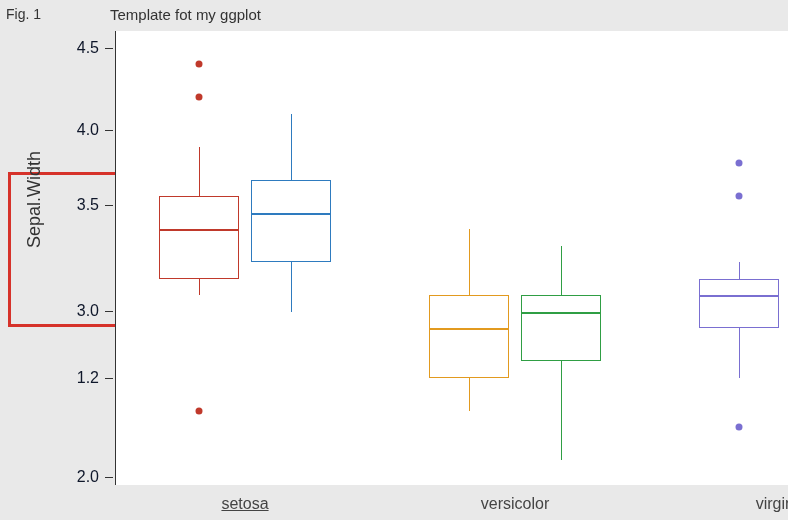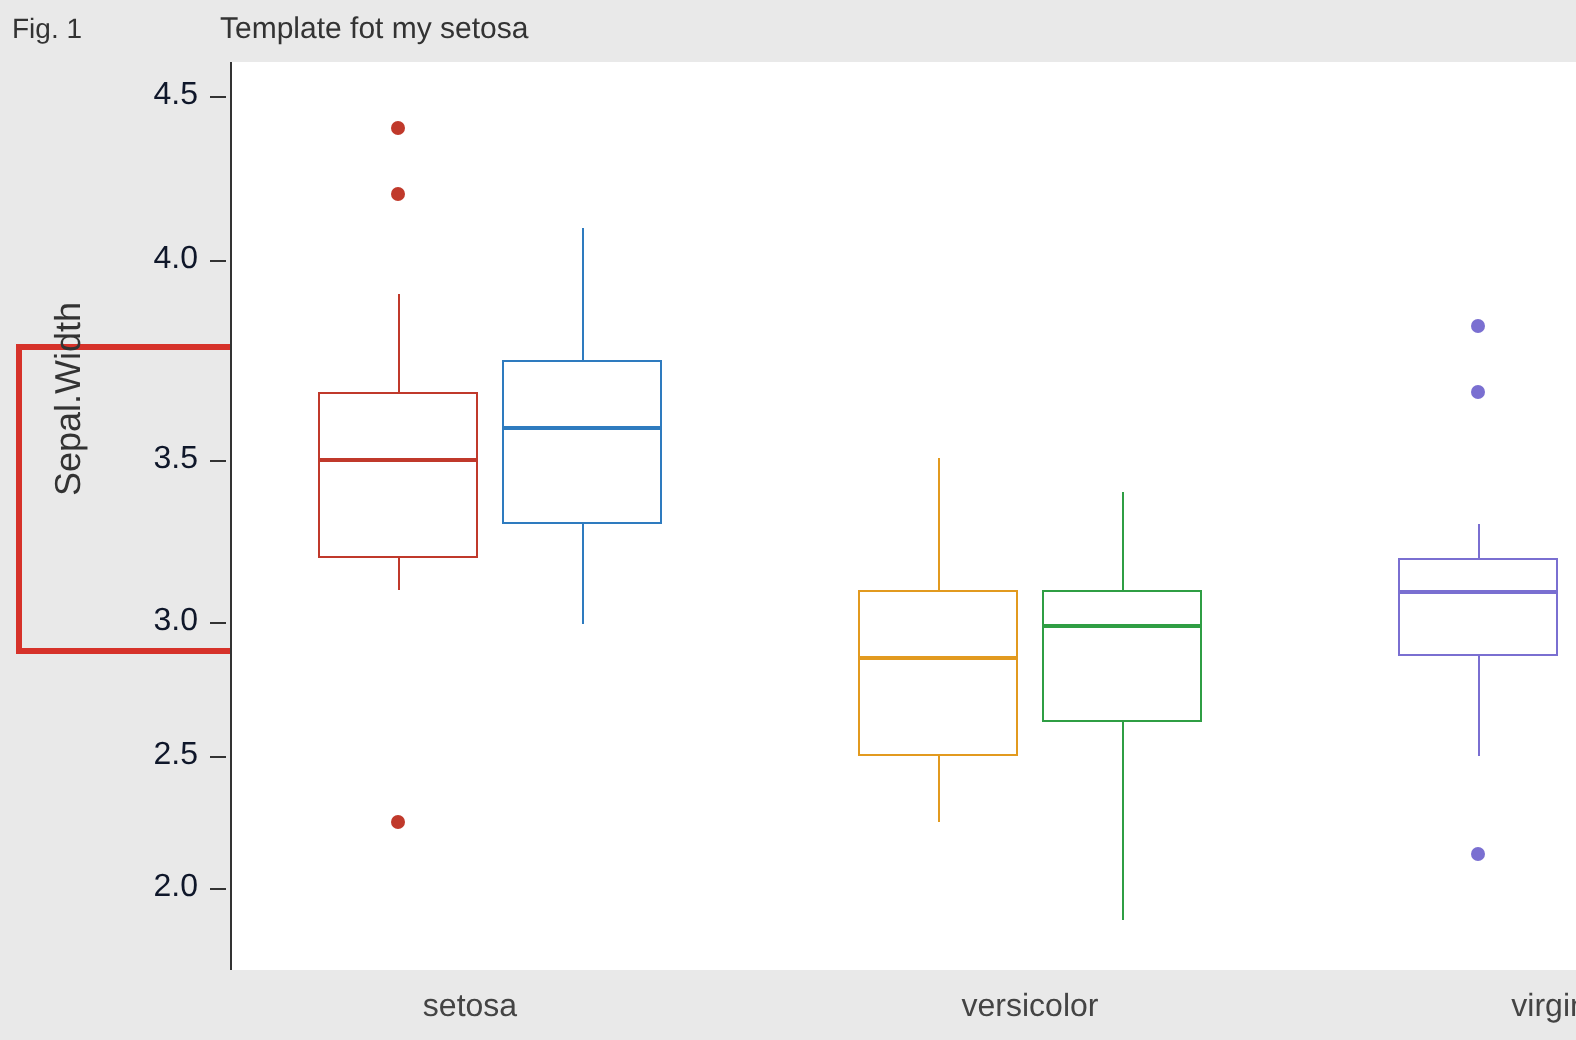--- a/index.html
+++ b/index.html
@@ -114,35 +114,35 @@
     border-radius: 50%;
     transform: translate(-50%, -50%);
   }
 </style>
 </head>
 <body>
 
 <div class="frame">
 
   <div class="fig-label">Fig. 1</div>
-  <div class="title">Template fot my setosa</div>
+  <div class="title">Template fot my ggplot</div>
 
   <div class="y-label-box"></div>
   <div class="y-label">Sepal.Width</div>
 
   <div class="plot-panel" id="panel">
     <div class="axis-line"></div>
 
-  <div class="y-tick" style="top: 413px;">2.0</div>
-      <div class="y-tick" style="top: 346.691px;">2.5</div>
+  <div class="y-tick" style="top: 446px;">2.0</div>
+      <div class="y-tick" style="top: 346.691px;">1.2</div>
       <div class="y-tick" style="top: 280px;">3.0</div>
-      <div class="y-tick" style="top: 199px;">3.5</div>
+      <div class="y-tick" style="top: 174px;">3.5</div>
       <div class="y-tick" style="top: 99.0545px; margin-left: 42px;">4.0</div>
       <div class="y-tick" style="top: 16.5091px;">4.5</div>
-      <div class="x-tick" style="left: 120px;">setosa</div>
+      <div class="x-tick" style="left: 130px; text-decoration: underline;">setosa</div>
       <div class="x-tick" style="left: 400px;">versicolor</div>
       <div class="x-tick" style="left: 670px;">virginica</div>
       <div class="whisker" style="left: 84px; top: 115.564px; height: 148.582px; border-left: 1.5px solid rgb(192, 57, 43);"></div>
       <div class="box" style="left: 44px; width: 80px; top: 165.091px; height: 82.5455px; border: 1.5px solid rgb(192, 57, 43);"></div>
       <div class="median" style="left: 44px; width: 80px; top: 198.109px; border-top: 2px solid rgb(192, 57, 43);"></div>
       <div class="outlier" style="left: 84px; top: 379.709px; background: rgb(192, 57, 43);"></div>
       <div class="outlier" style="left: 84px; top: 66.0364px; background: rgb(192, 57, 43);"></div>
       <div class="outlier" style="left: 84px; top: 33.0182px; background: rgb(192, 57, 43);"></div>
       <div class="whisker" style="left: 354px; top: 198.109px; height: 181.6px; border-left: 1.5px solid rgb(226, 154, 31);"></div>
       <div class="box" style="left: 314px; width: 80px; top: 264.145px; height: 82.5455px; border: 1.5px solid rgb(226, 154, 31);"></div>

